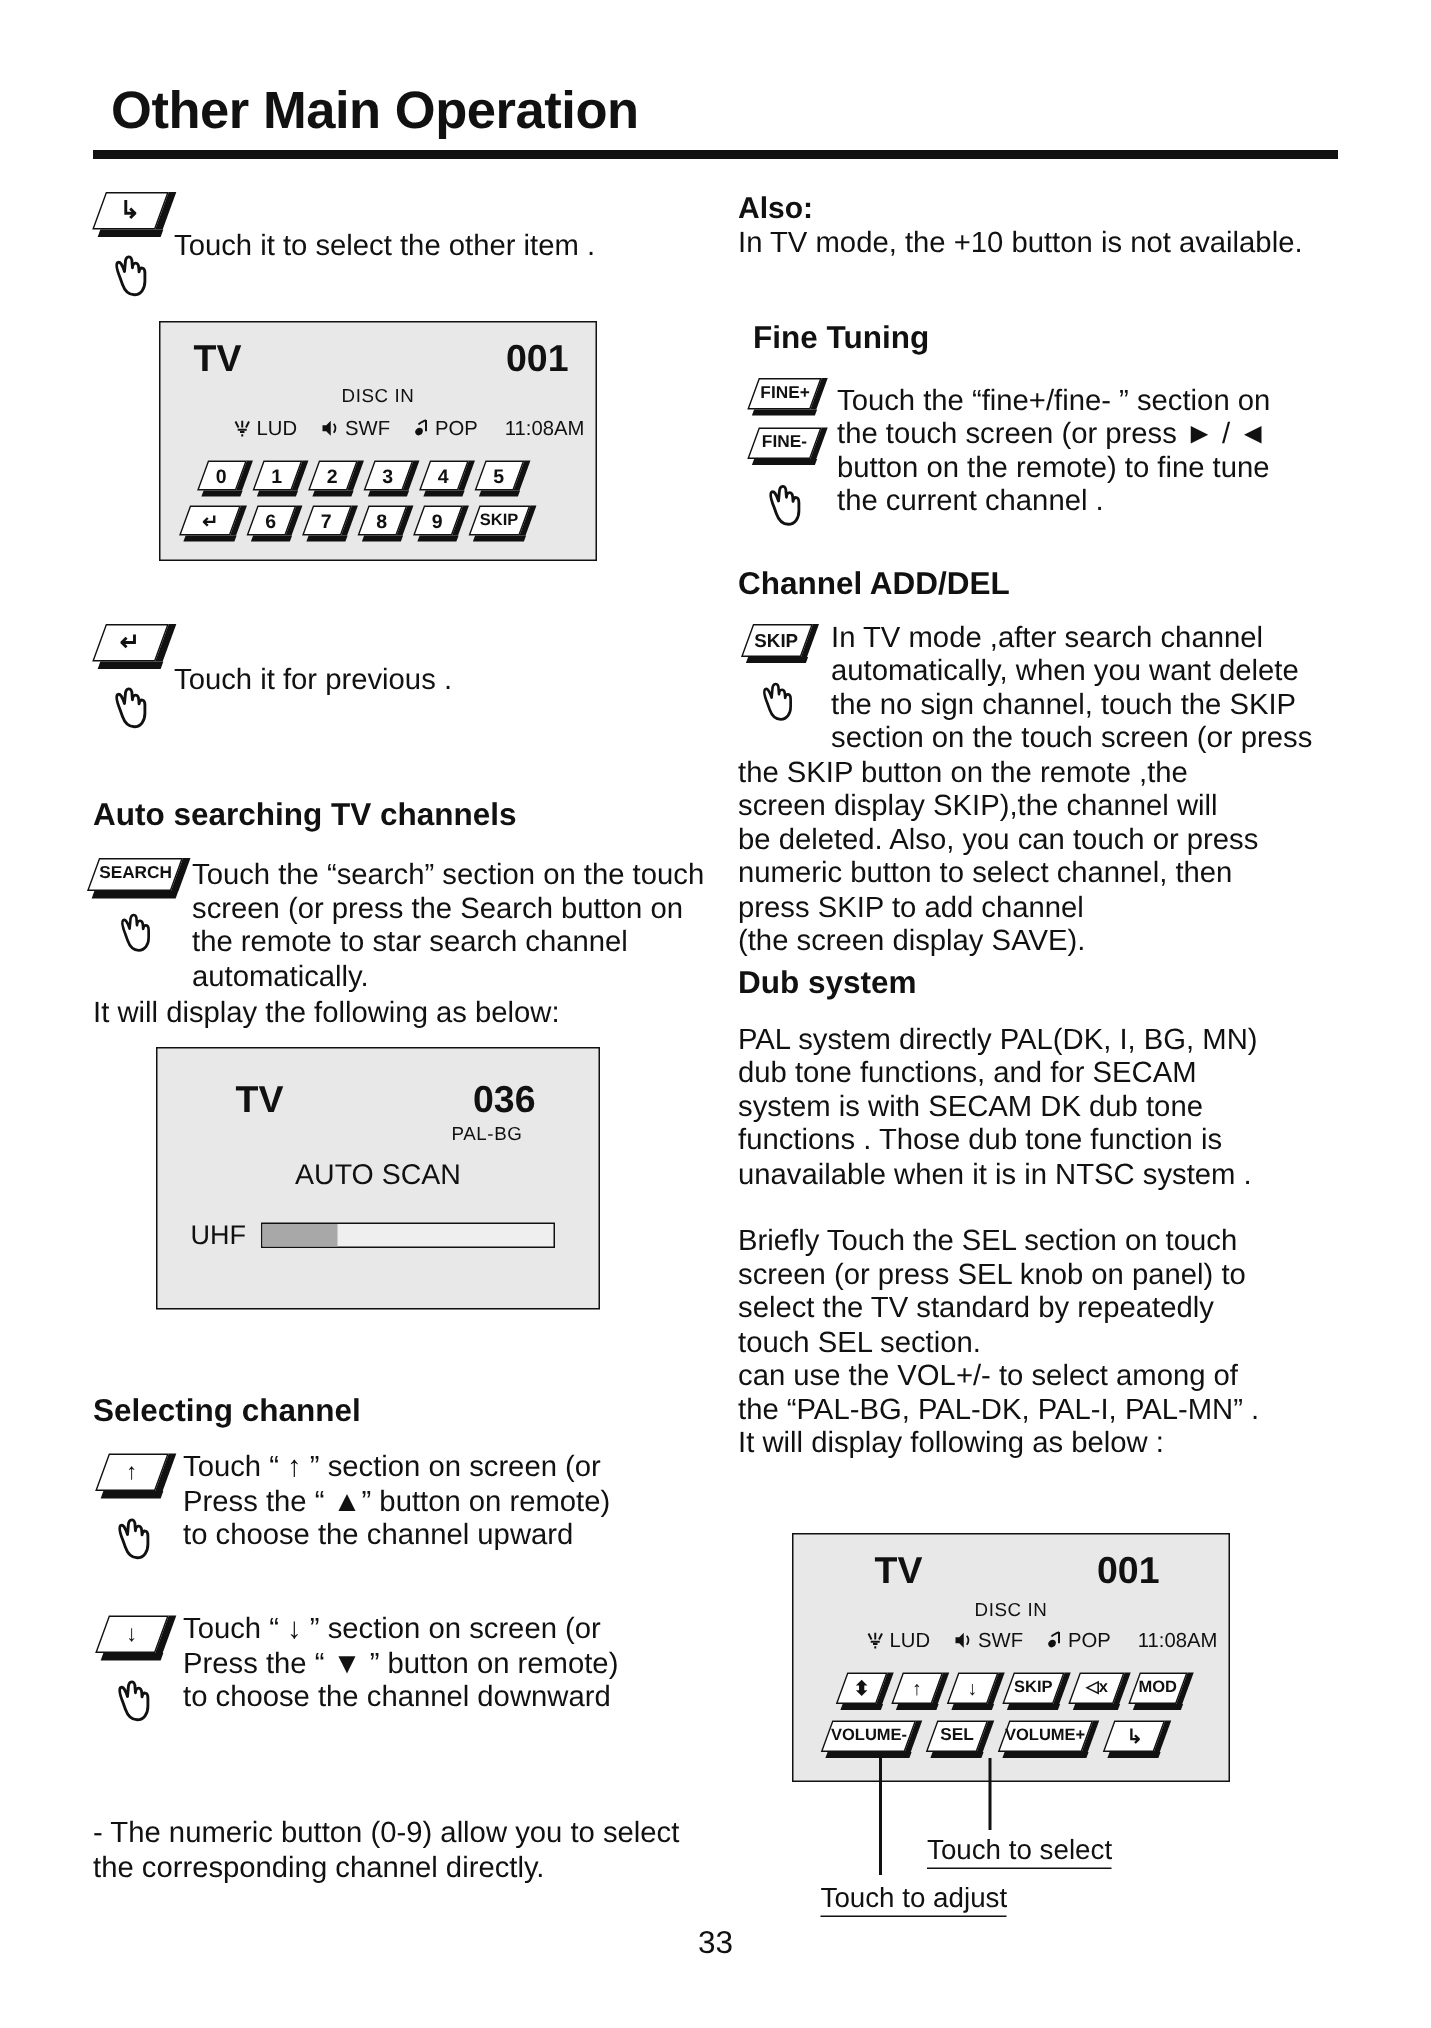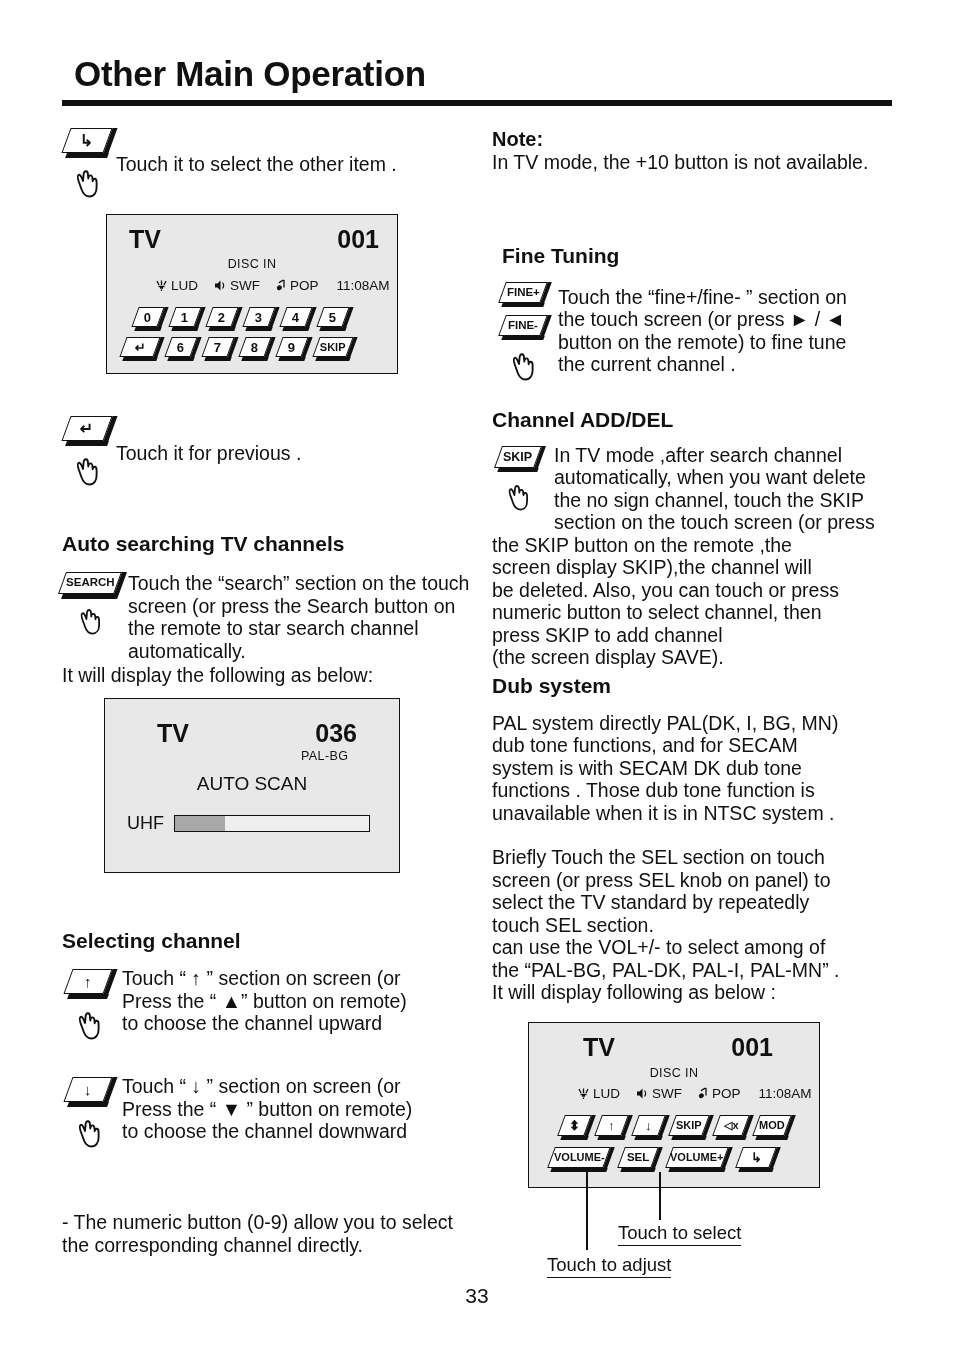--- a/index.html
+++ b/index.html
@@ -386,24 +386,24 @@
       <div class="body-text nowrap">Press the “  ▼  ” button on remote)</div>
       <div class="body-text nowrap">to choose the channel downward</div>
     </div>
   </div>
 
   <div class="body-text" style="margin-top:26px;width:410px;">- The numeric button (0-9) allow you to select the corresponding channel directly.</div>
 </div>
 
 <div class="col-right">
 
-  <div class="h2" style="font-size:20px;">Note:</div>
+  <div class="h2" style="font-size:20px;">Also:</div>
   <div class="body-text" style="white-space:nowrap;">In TV mode, the +10 button is not available.</div>
 
-  <div class="h2" style="margin-top:70px;margin-left:10px;">Fine Tuning</div>
+  <div class="h2" style="margin-top:40px;margin-left:10px;">Fine Tuning</div>
 
   <div style="position:relative;height:130px;margin-top:14px;">
     <div class="key" style="position:absolute;left:10px;top:0;">
       <div class="face" style="width:42px;height:21px;font-size:11.5px;">
         <span>FINE+</span>
       </div>
       <div class="edge-b" style="top:21px;left:0;width:42px;height:4px;"></div>
       <div class="edge-r" style="top:0;left:42px;height:21px;width:4px;"></div>
     </div>
     <div class="key" style="position:absolute;left:10px;top:33px;">

